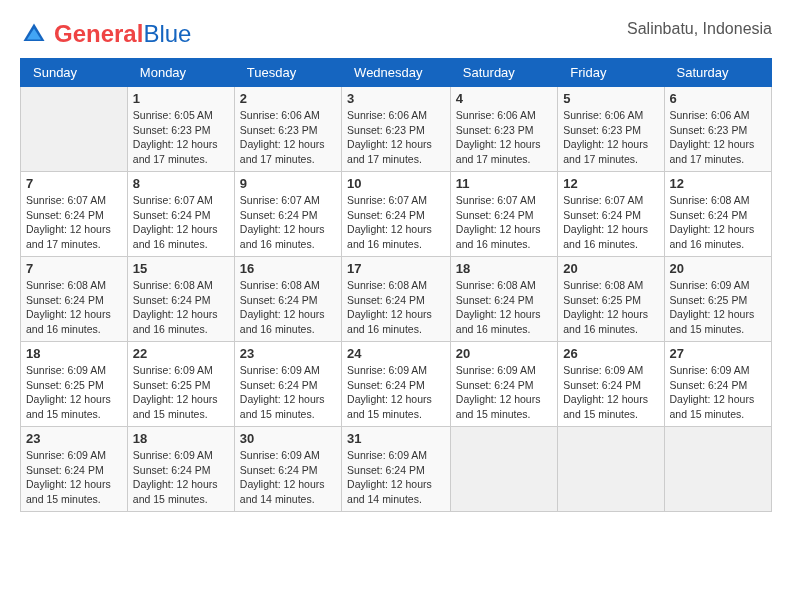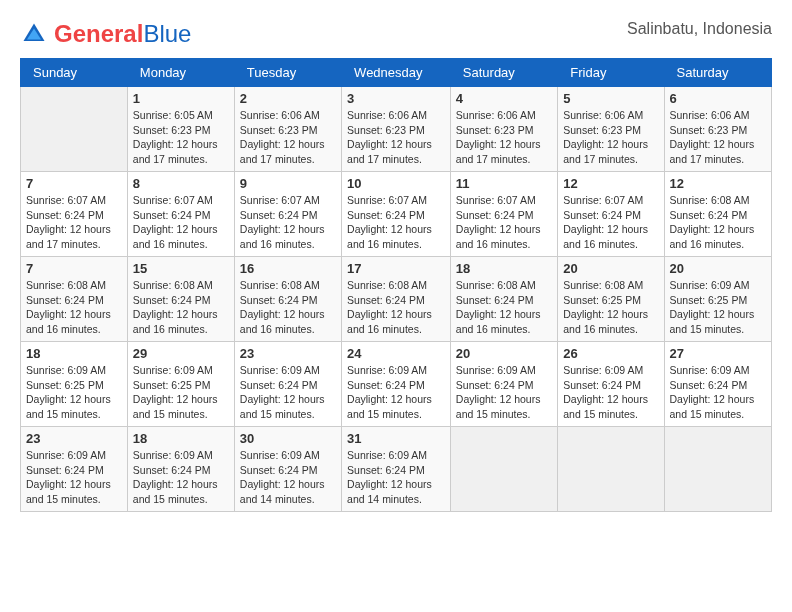--- a/index.html
+++ b/index.html
@@ -199,21 +199,21 @@
           <span class="day-number">20</span>
           <div class="day-info">Sunrise: 6:09 AM<br>Sunset: 6:25 PM<br>Daylight: 12 hours and 15 minutes.</div>
         </td>
       </tr>
       <tr>
         <td>
           <span class="day-number">18</span>
           <div class="day-info">Sunrise: 6:09 AM<br>Sunset: 6:25 PM<br>Daylight: 12 hours and 15 minutes.</div>
         </td>
         <td>
-          <span class="day-number">29</span>
+          <span class="day-number">22</span>
           <div class="day-info">Sunrise: 6:09 AM<br>Sunset: 6:25 PM<br>Daylight: 12 hours and 15 minutes.</div>
         </td>
         <td>
           <span class="day-number">23</span>
           <div class="day-info">Sunrise: 6:09 AM<br>Sunset: 6:24 PM<br>Daylight: 12 hours and 15 minutes.</div>
         </td>
         <td>
           <span class="day-number">24</span>
           <div class="day-info">Sunrise: 6:09 AM<br>Sunset: 6:24 PM<br>Daylight: 12 hours and 15 minutes.</div>
         </td>

